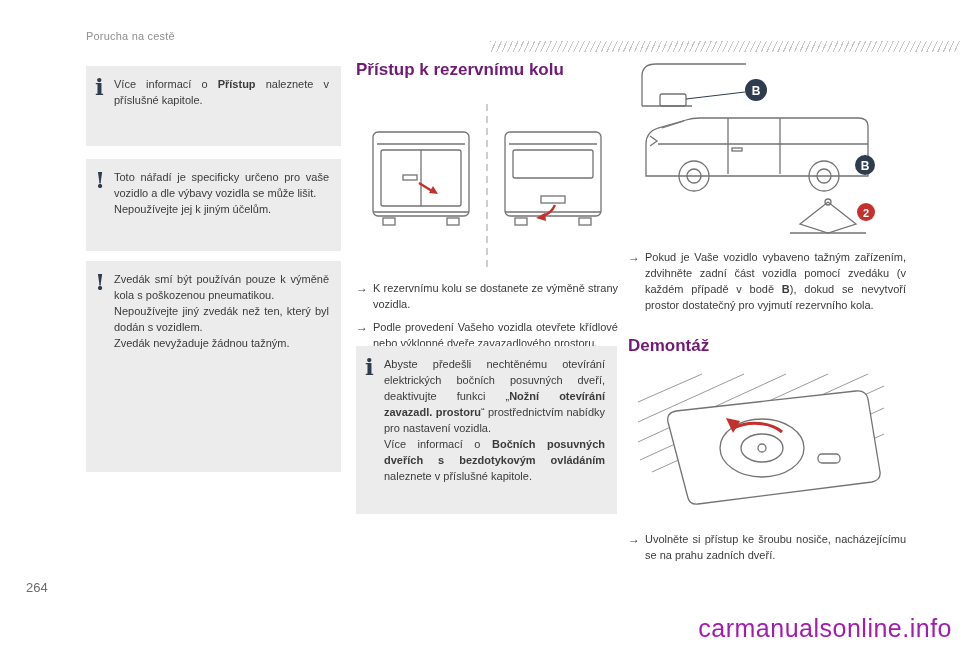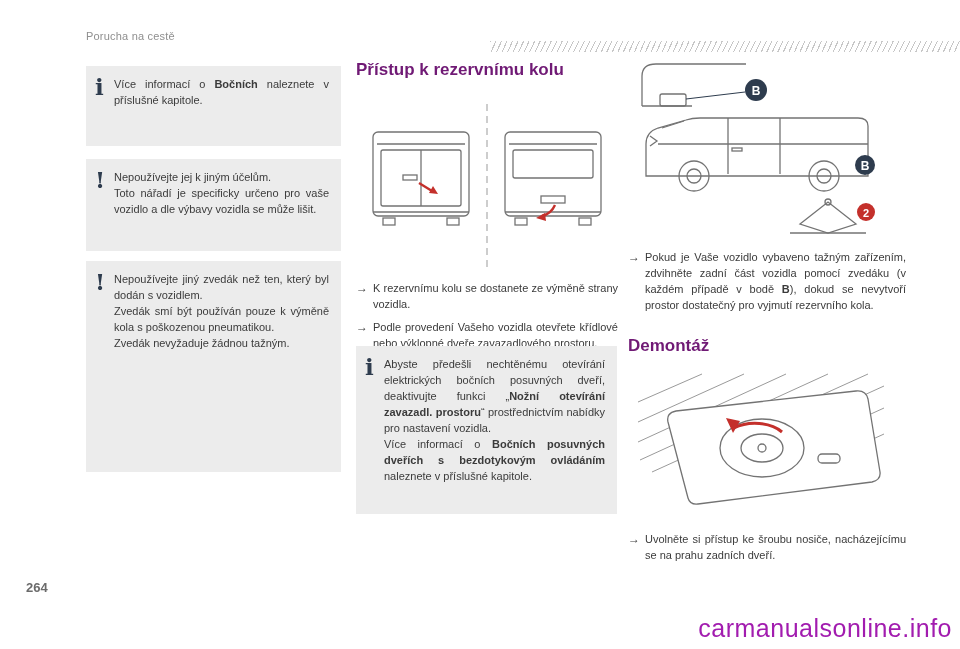--- a/index.html
+++ b/index.html
@@ -42,47 +42,47 @@
   .bullet { display:flex; font-size:11px; line-height:1.45; margin-bottom:7px; text-align:justify; }
   .bullet .arrow { flex:0 0 17px; font-weight:bold; color:#3b3b3b; font-size:12px; line-height:1.3; }
   .bullet p { margin:0; }
 
   b { font-weight:bold; }
 
   
   .illu svg { display:block; }
 
   
-  .page-number { left:26px; top:580px; font-size:13px; font-weight:bold; color:#6b6b6b; }
+  .page-number { left:26px; top:580px; font-size:13px; font-weight:normal; color:#6b6b6b; }
   .watermark {
     right:8px; top:614px; font-size:25px; color:#a21caf;
     letter-spacing:.5px;
   }
 </style>
 </head>
 <body>
 
 <div class="abs chapter-label">Porucha na cestě</div>
 <div class="abs stripes"></div>
 
 <div class="abs graybox" style="left:86px; top:66px; width:255px; height:80px;">
   <span class="box-icon">i</span>
-  <p><span>Více informací o </span><b>Bočních</b><span> naleznete v příslušné kapitole.</span></p>
+  <p><span>Více informací o </span><b>Přístup</b><span> naleznete v příslušné kapitole.</span></p>
 </div>
 
 <div class="abs graybox" style="left:86px; top:159px; width:255px; height:92px;">
   <span class="box-icon">!</span>
+  <p>Toto nářadí je specificky určeno pro vaše vozidlo a dle výbavy vozidla se může lišit.</p>
   <p>Nepoužívejte jej k jiným účelům.</p>
-  <p>Toto nářadí je specificky určeno pro vaše vozidlo a dle výbavy vozidla se může lišit.</p>
 </div>
 
 <div class="abs graybox" style="left:86px; top:261px; width:255px; height:211px;">
   <span class="box-icon">!</span>
+  <p>Zvedák smí být používán pouze k výměně kola s poškozenou pneumatikou.</p>
   <p>Nepoužívejte jiný zvedák než ten, který byl dodán s vozidlem.</p>
-  <p>Zvedák smí být používán pouze k výměně kola s poškozenou pneumatikou.</p>
   <p>Zvedák nevyžaduje žádnou tažným.</p>
 </div>
 
 <div class="abs h1" style="left:356px; top:60px; width:262px;">Přístup k rezervnímu kolu</div>
 
 <div class="abs illu" style="left:358px; top:102px;">
   <svg width="258" height="172" viewBox="0 0 258 172">
     <line x1="129" y1="2" x2="129" y2="170" stroke="#bdbdbd" stroke-width="1.5" stroke-dasharray="7 5"></line>
 
     <g stroke="#737373" fill="none" stroke-width="1.3">

